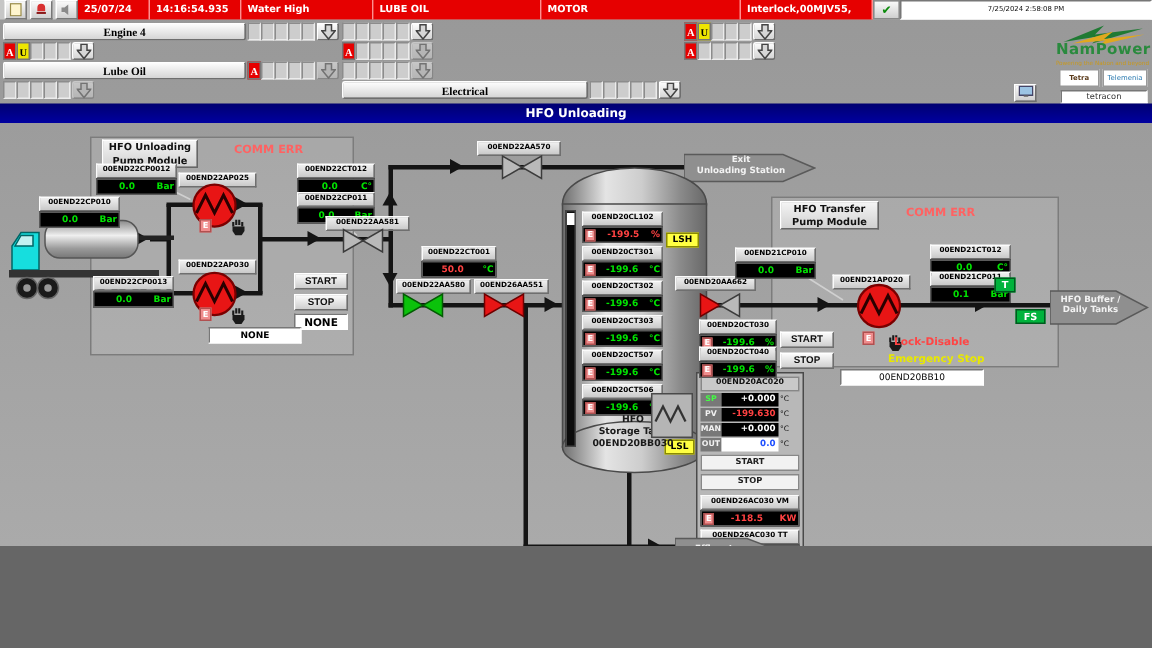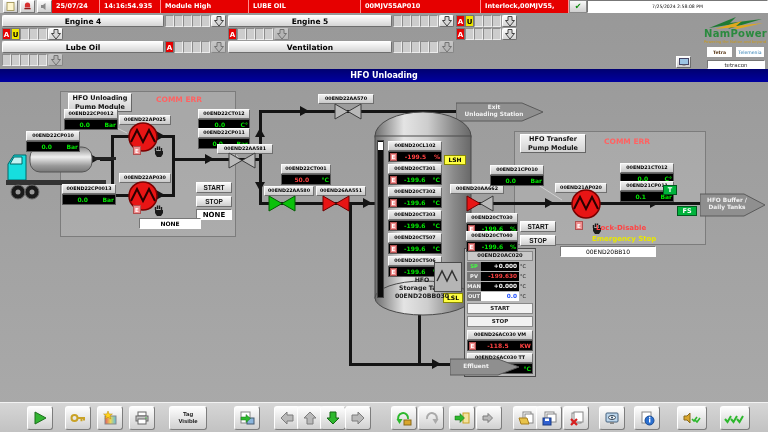--- a/index.html
+++ b/index.html
@@ -1,28 +1,28 @@
 <!DOCTYPE html>
 <html><head>
 <meta charset="utf-8">
 <style>
   html,body{margin:0;padding:0;background:#666;}
-  #screen{position:relative;width:768px;height:432px;background:linear-gradient(#989898,#aaaaaa);
+  #screen{position:relative;width:768px;height:364px;background:linear-gradient(#989898,#aaaaaa);
     font-family:"DejaVu Sans","Liberation Sans",sans-serif;overflow:hidden;}
   .abs{position:absolute;box-sizing:border-box;}
   
   #alarmbar{left:0;top:0;width:768px;height:13px;display:flex;background:#c6c6c6;}
   .ab-icons{width:52px;display:flex;align-items:center;gap:2px;padding-left:3px;box-sizing:border-box;}
   .ab-ic{width:13px;height:11px;background:linear-gradient(#fafafa,#d0d0d0);border:1px solid;border-color:#fff #777 #777 #fff;display:flex;align-items:center;justify-content:center;}
   .ab-seg{background:#e60000;color:#fff;font-size:6.5px;font-weight:bold;line-height:13px;padding-left:4px;border-right:1px solid #ff8f8f;white-space:nowrap;overflow:hidden;box-sizing:border-box;}
   .ab-ack{width:16px;background:linear-gradient(#fafafa,#cfcfcf);border:1px solid #888;font-size:8px;color:#0a8a0a;text-align:center;line-height:11px;}
   .ab-clock{flex:1;background:#fff;border:1px solid;border-color:#777 #fff #fff #777;font-size:4.6px;color:#111;line-height:11px;text-align:center;white-space:nowrap;overflow:hidden;}
   
   .nav-col{position:absolute;top:15px;display:flex;flex-direction:column;gap:1px;}
-  .nav-row{display:flex;height:12px;gap:1px;align-items:stretch;}
+  .nav-row{display:flex;height:12px;gap:1px;align-items:stretch;font-family:Liberation Serif, serif;}
   .nav-btn{flex:1;background:linear-gradient(#fdfdfd,#d5d5d5);border:1px solid;border-color:#fff #6e6e6e #6e6e6e #fff;border-radius:2px;font-size:7.5px;font-weight:bold;color:#000;display:flex;align-items:center;justify-content:center;overflow:hidden;white-space:nowrap;cursor:pointer;}
   .nav-btn.selected{background:#29e4e4;}
   .cells{display:flex;gap:0;}
   .cell{width:9px;height:12px;background:#cdcdcd;border:1px solid;border-color:#8c8c8c #ececec #ececec #8c8c8c;box-sizing:border-box;}
   .bdg{width:9px;height:12px;font-size:7px;font-weight:bold;text-align:center;line-height:12px;border:1px solid #777;box-sizing:border-box;}
   .bdg.red{background:#e60000;color:#fff;}
   .bdg.yellow{background:#eee600;color:#000;}
   .nav-arrow{width:15px;background:linear-gradient(#fdfdfd,#d5d5d5);border:1px solid;border-color:#fff #6e6e6e #6e6e6e #fff;border-radius:2px;display:flex;align-items:center;justify-content:center;padding:0;}
   .nav-arrow.dim{opacity:.45;}
   #titlebar{left:0;top:69px;width:768px;height:13px;background:linear-gradient(#000070,#0000a0);color:#fff;font-size:8px;font-weight:bold;text-align:center;line-height:13px;}
@@ -85,23 +85,23 @@
           </svg>
         </div>
       <div class="ab-ic">
           <svg width="9" height="9" viewBox="0 0 9 9">
             <polygon points="1,3 3,3 5.5,1 5.5,8 3,6 1,6" fill="#8a8a8a"></polygon>
           </svg>
         </div>
     </div>
     <div class="ab-seg" style="width:48px">25/07/24</div>
     <div class="ab-seg" style="width:61px">14:16:54.935</div>
-    <div class="ab-seg" style="width:88px">Module High</div>
+    <div class="ab-seg" style="width:88px">Water High</div>
     <div class="ab-seg" style="width:112px">LUBE OIL</div>
-    <div class="ab-seg" style="width:120px">00MJV55AP010</div>
+    <div class="ab-seg" style="width:133px">MOTOR</div>
     <div class="ab-seg" style="width:88px">Interlock,00MJV55,</div>
     <div class="ab-ack">✔</div>
     <div class="ab-clock">7/25/2024 2:58:08 PM</div>
   </div>
 
   <div class="nav-col" style="left:2px;width:224px">
     <div class="nav-row">
       <div class="nav-btn">
           <span>Engine 4</span>
         </div>
@@ -160,62 +160,73 @@
       <button class="nav-arrow dim">
           <svg width="10" height="11" viewBox="0 0 10 11">
             <polygon points="3,0.5 7,0.5 7,4.5 9.5,4.5 5,10 0.5,4.5 3,4.5" fill="#d6d6d6" stroke="#444"></polygon>
           </svg>
         </button>
     </div>
   </div>
 
   <div class="nav-col" style="left:228px;width:226px">
     <div class="nav-row">
+      <div class="cells">
+          <div class="cell"></div>
+          <div class="cell"></div>
+          <div class="cell"></div>
+          <div class="cell"></div>
+          <div class="cell"></div>
+        </div>
+      <button class="nav-arrow">
+          <svg width="10" height="11" viewBox="0 0 10 11">
+            <polygon points="3,0.5 7,0.5 7,4.5 9.5,4.5 5,10 0.5,4.5 3,4.5" fill="#d6d6d6" stroke="#444"></polygon>
+          </svg>
+        </button>
+    </div>
+    <div class="nav-row">
+      <div class="cells">
+          <div class="bdg red">A</div>
+          <div class="cell"></div>
+          <div class="cell"></div>
+          <div class="cell"></div>
+          <div class="cell"></div>
+        </div>
+      <button class="nav-arrow dim">
+          <svg width="10" height="11" viewBox="0 0 10 11">
+            <polygon points="3,0.5 7,0.5 7,4.5 9.5,4.5 5,10 0.5,4.5 3,4.5" fill="#d6d6d6" stroke="#444"></polygon>
+          </svg>
+        </button>
+    </div>
+    <div class="nav-row">
+      <div class="cells">
+          <div class="cell"></div>
+          <div class="cell"></div>
+          <div class="cell"></div>
+          <div class="cell"></div>
+          <div class="cell"></div>
+        </div>
+      <button class="nav-arrow dim">
+          <svg width="10" height="11" viewBox="0 0 10 11">
+            <polygon points="3,0.5 7,0.5 7,4.5 9.5,4.5 5,10 0.5,4.5 3,4.5" fill="#d6d6d6" stroke="#444"></polygon>
+          </svg>
+        </button>
+    </div>
+    <div class="nav-row">
       <div class="nav-btn">
-          <span>Engine 5</span>
+          <span>Electrical</span>
         </div>
       <div class="cells">
           <div class="cell"></div>
           <div class="cell"></div>
           <div class="cell"></div>
           <div class="cell"></div>
           <div class="cell"></div>
         </div>
       <button class="nav-arrow">
-          <svg width="10" height="11" viewBox="0 0 10 11">
-            <polygon points="3,0.5 7,0.5 7,4.5 9.5,4.5 5,10 0.5,4.5 3,4.5" fill="#d6d6d6" stroke="#444"></polygon>
-          </svg>
-        </button>
-    </div>
-    <div class="nav-row">
-      <div class="cells">
-          <div class="bdg red">A</div>
-          <div class="cell"></div>
-          <div class="cell"></div>
-          <div class="cell"></div>
-          <div class="cell"></div>
-        </div>
-      <button class="nav-arrow dim">
-          <svg width="10" height="11" viewBox="0 0 10 11">
-            <polygon points="3,0.5 7,0.5 7,4.5 9.5,4.5 5,10 0.5,4.5 3,4.5" fill="#d6d6d6" stroke="#444"></polygon>
-          </svg>
-        </button>
-    </div>
-    <div class="nav-row">
-      <div class="nav-btn">
-          <span>Ventilation</span>
-        </div>
-      <div class="cells">
-          <div class="cell"></div>
-          <div class="cell"></div>
-          <div class="cell"></div>
-          <div class="cell"></div>
-          <div class="cell"></div>
-        </div>
-      <button class="nav-arrow dim">
           <svg width="10" height="11" viewBox="0 0 10 11">
             <polygon points="3,0.5 7,0.5 7,4.5 9.5,4.5 5,10 0.5,4.5 3,4.5" fill="#d6d6d6" stroke="#444"></polygon>
           </svg>
         </button>
     </div>
   </div>
 
   <div class="nav-col" style="left:456px;width:248px">
     <div class="nav-row">
       <div class="cells">

